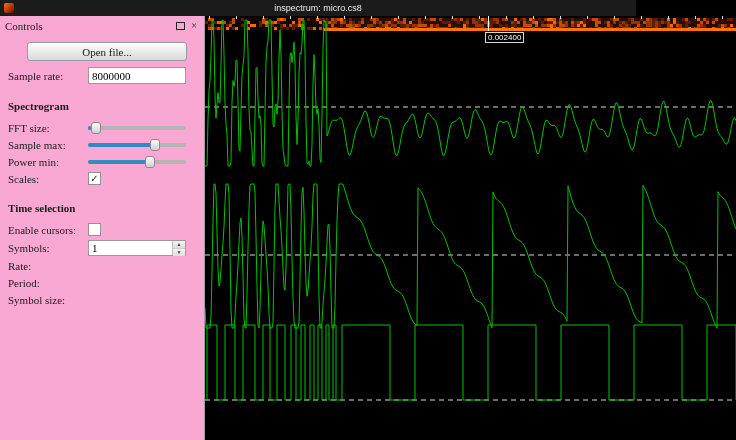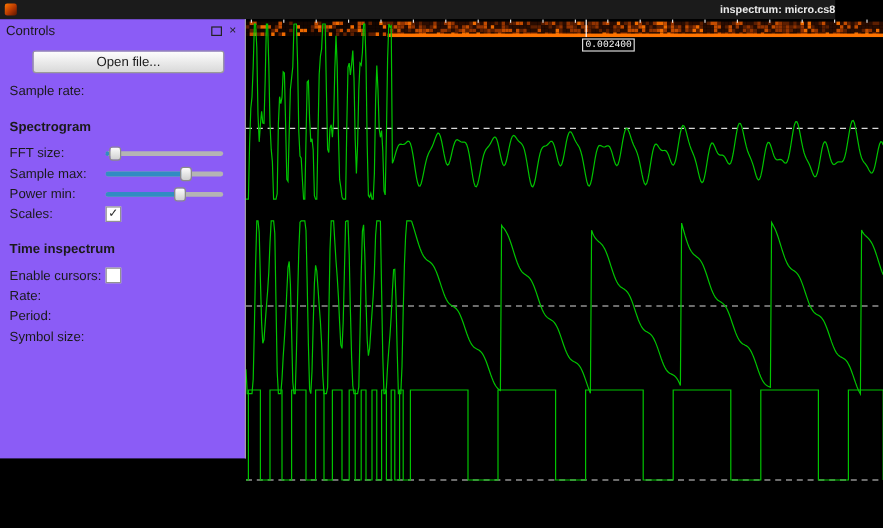--- a/index.html
+++ b/index.html
@@ -1,29 +1,29 @@
 <!DOCTYPE html>
 <html><head>
 <meta charset="utf-8">
 <style>
   html,body{margin:0;padding:0;}
   body{width:736px;height:440px;overflow:hidden;background:#000;font-family:"Liberation Sans",sans-serif;}
   .window{position:relative;width:736px;height:440px;}
 
   
-  .titlebar{position:absolute;left:0;top:0;width:696px;height:16px;background:#1b1b1b;color:#ececec;
-    font-size:9px;font-weight:bold;display:flex;align-items:center;justify-content:flex-end;}
+  .titlebar{position:absolute;left:0;top:0;width:636px;height:16px;background:#1b1b1b;color:#ececec;
+    font-size:9px;font-weight:normal;display:flex;align-items:center;justify-content:center;}
   .win-icon{position:absolute;left:4px;top:3px;width:10px;height:10px;border-radius:2px;
     background:linear-gradient(135deg,#ff7700 0%,#b33600 55%,#5a1600 100%);}
 
   .bodyrow{position:absolute;left:0;top:16px;width:736px;height:424px;display:flex;}
 
   
-  .sidebar{width:205px;height:366px;background:#8b5cf6;border-right:1px solid #9e9e9e;box-sizing:border-box;
-    font-size:11px;color:#1a1a1a;}
+  .sidebar{width:205px;height:424px;background:#f9a8d4;border-right:1px solid #9e9e9e;box-sizing:border-box;
+    font-size:11px;color:#1a1a1a;font-family:Liberation Serif, serif;}
   .panel-header{height:16px;display:flex;align-items:center;padding:2px 4px 0 5px;}
   .panel-title{flex:1;}
   .panel-btn{width:12px;height:12px;display:inline-flex;align-items:center;justify-content:center;
     font-size:10px;line-height:10px;color:#222;margin-left:2px;cursor:default;}
   .float-glyph{width:7px;height:6px;border:1px solid #222;display:block;}
   .open-file{display:block;margin:8px 24px 6px 27px;width:160px;height:19px;
     background:linear-gradient(#fdfdfd,#d9d9d9);border:1px solid #9a9a9a;border-radius:3px;
     font-family:inherit;font-size:11px;color:#1a1a1a;}
   .row{display:flex;align-items:center;height:15px;padding:0 18px 0 8px;margin:2px 0;}
   .row.tall{height:17px;}
@@ -44,21 +44,21 @@
   .spin-btns{width:12px;display:flex;flex-direction:column;border-left:1px solid #bbb;}
   .spin-btns div{flex:1;font-size:5px;line-height:7px;text-align:center;color:#444;
     background:linear-gradient(#f4f4f4,#dddddd);}
   .spin-btns div:first-child{border-bottom:1px solid #ccc;}
 
   
   .plot{position:relative;flex:1;height:424px;background:#000;overflow:hidden;}
   .strip-svg{position:absolute;left:0;top:0;}
   .traces{position:absolute;left:0;top:0;}
   .time-label{position:absolute;left:280px;top:16px;color:#fff;font-size:8px;
-    font-family:Liberation Mono, monospace;border:1px solid #d8d8d8;padding:0 2px;background:rgba(0,0,0,0.6);}
+    font-family:Liberation Sans, sans-serif;border:1px solid #d8d8d8;padding:0 2px;background:rgba(0,0,0,0.6);}
 </style>
 </head>
 <body>
 
 <div class="window">
   <div class="titlebar">
     <span class="win-icon"></span>
     <span>inspectrum: micro.cs8</span>
   </div>
 
@@ -69,20 +69,23 @@
         <span class="panel-btn">
             <span class="float-glyph"></span>
           </span>
         <span class="panel-btn">×</span>
       </div>
 
       <button class="open-file">Open file...</button>
 
       <div class="row tall">
         <label>Sample rate:</label>
+        <span class="ctrl">
+            <input class="text-input" value="8000000" style="">
+          </span>
       </div>
 
       <div class="section-title">Spectrogram</div>
 
       <div class="row">
         <label>FFT size:</label>
         <span class="ctrl">
           <span class="slider" style="width:100%">
             <span class="track"></span>
               <span class="fill" style="width: 3%;"></span>
@@ -114,29 +117,41 @@
         </span>
       </div>
 
       <div class="row">
         <label>Scales:</label>
         <span class="ctrl">
             <span class="checkbox">✓</span>
           </span>
       </div>
 
-      <div class="section-title">Time inspectrum</div>
+      <div class="section-title">Time selection</div>
 
       <div class="row">
         <label>Enable cursors:</label>
         <span class="ctrl">
             <span class="checkbox"></span>
           </span>
       </div>
 
+      <div class="row tall">
+        <label>Symbols:</label>
+        <span class="ctrl">
+          <span class="spinbox">
+            <input value="1" style="">
+            <span class="spin-btns">
+              <div>▲</div>
+              <div>▼</div>
+            </span>
+          </span>
+        </span>
+      </div>
 
       <div class="row">
         <label>Rate:</label>
         <span class="ctrl"></span>
       </div>
       <div class="row">
         <label>Period:</label>
         <span class="ctrl"></span>
       </div>
       <div class="row">

